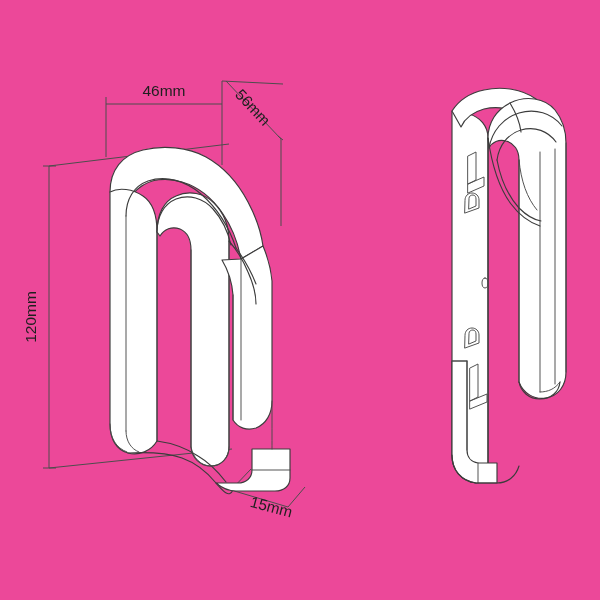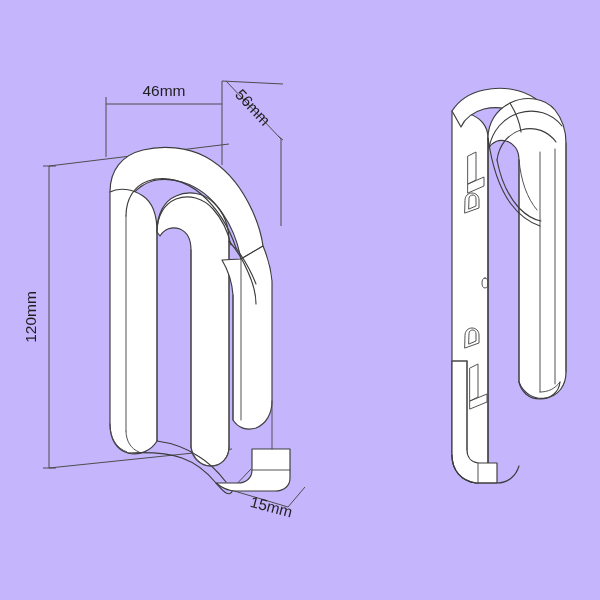--- a/index.html
+++ b/index.html
@@ -8,21 +8,21 @@
     padding: 0;
     background: #ffffff;
   }
   body {
     font-family: "Liberation Sans", sans-serif;
   }
   #canvas {
     position: relative;
     width: 600px;
     height: 600px;
-    background: #c4b5fd;
+    background: #ec4899;
     overflow: hidden;
   }
   #drawing {
     position: absolute;
     left: 0;
     top: 0;
     width: 600px;
     height: 600px;
     display: block;
   }

